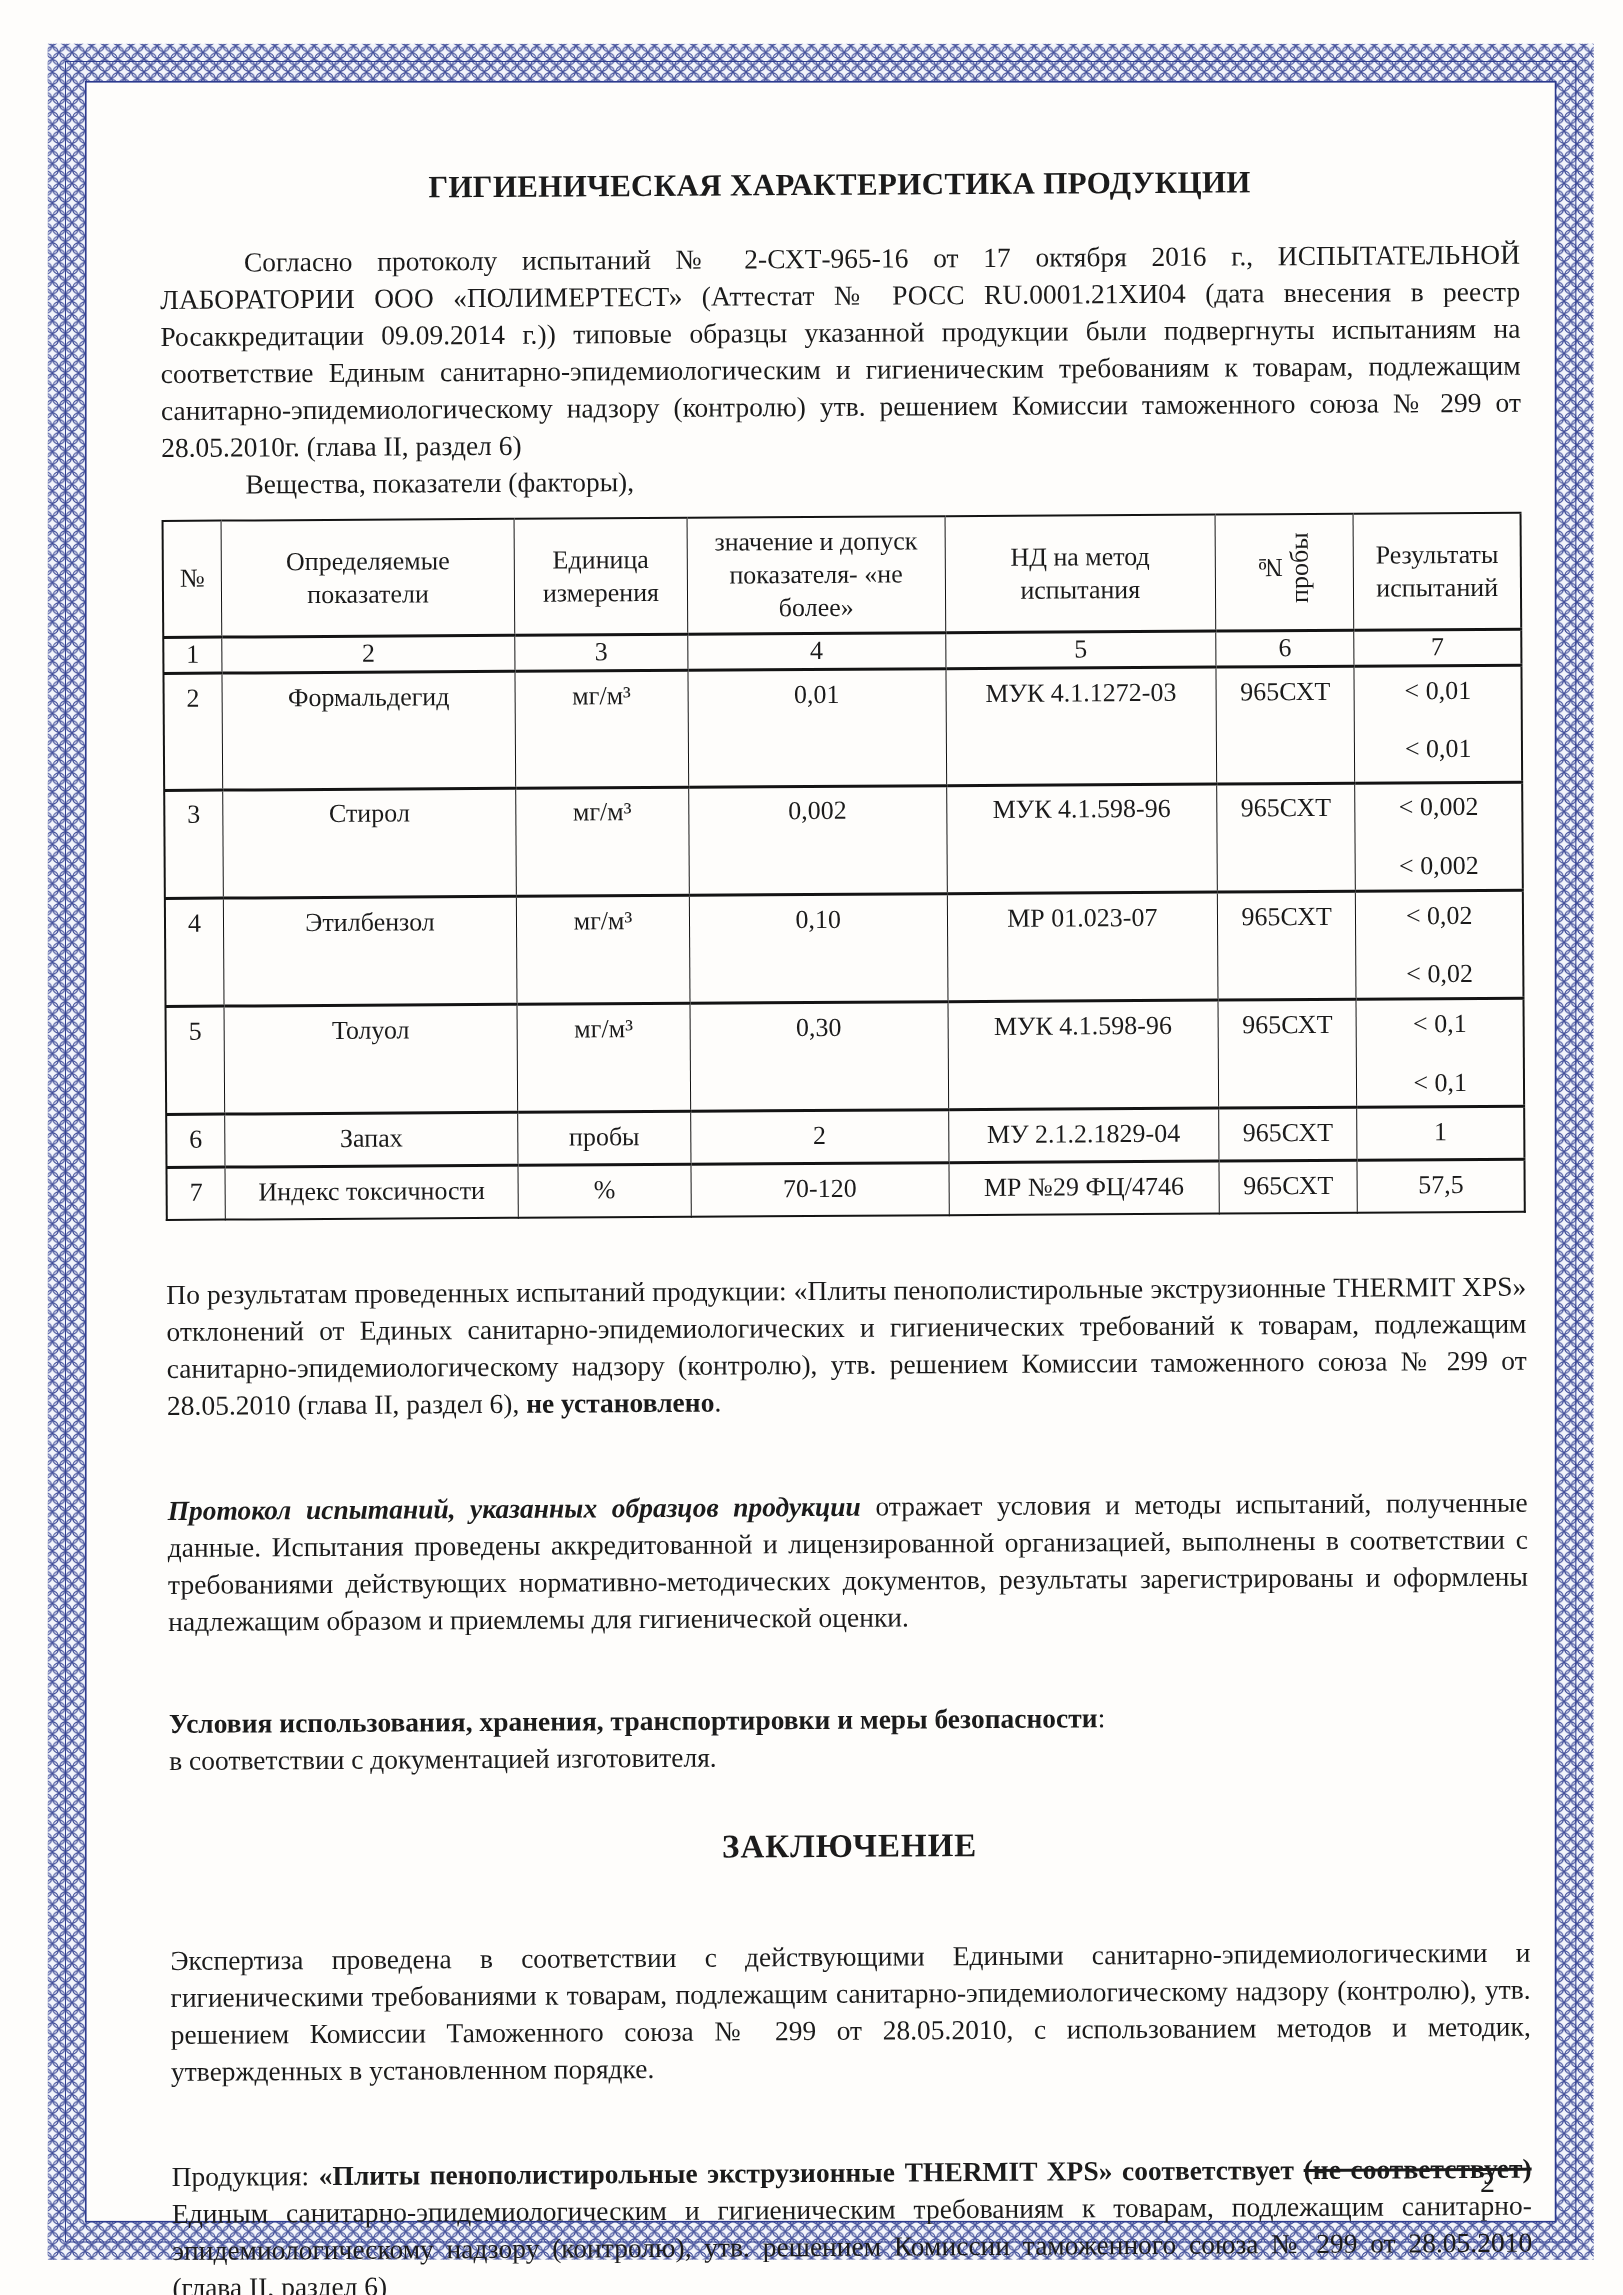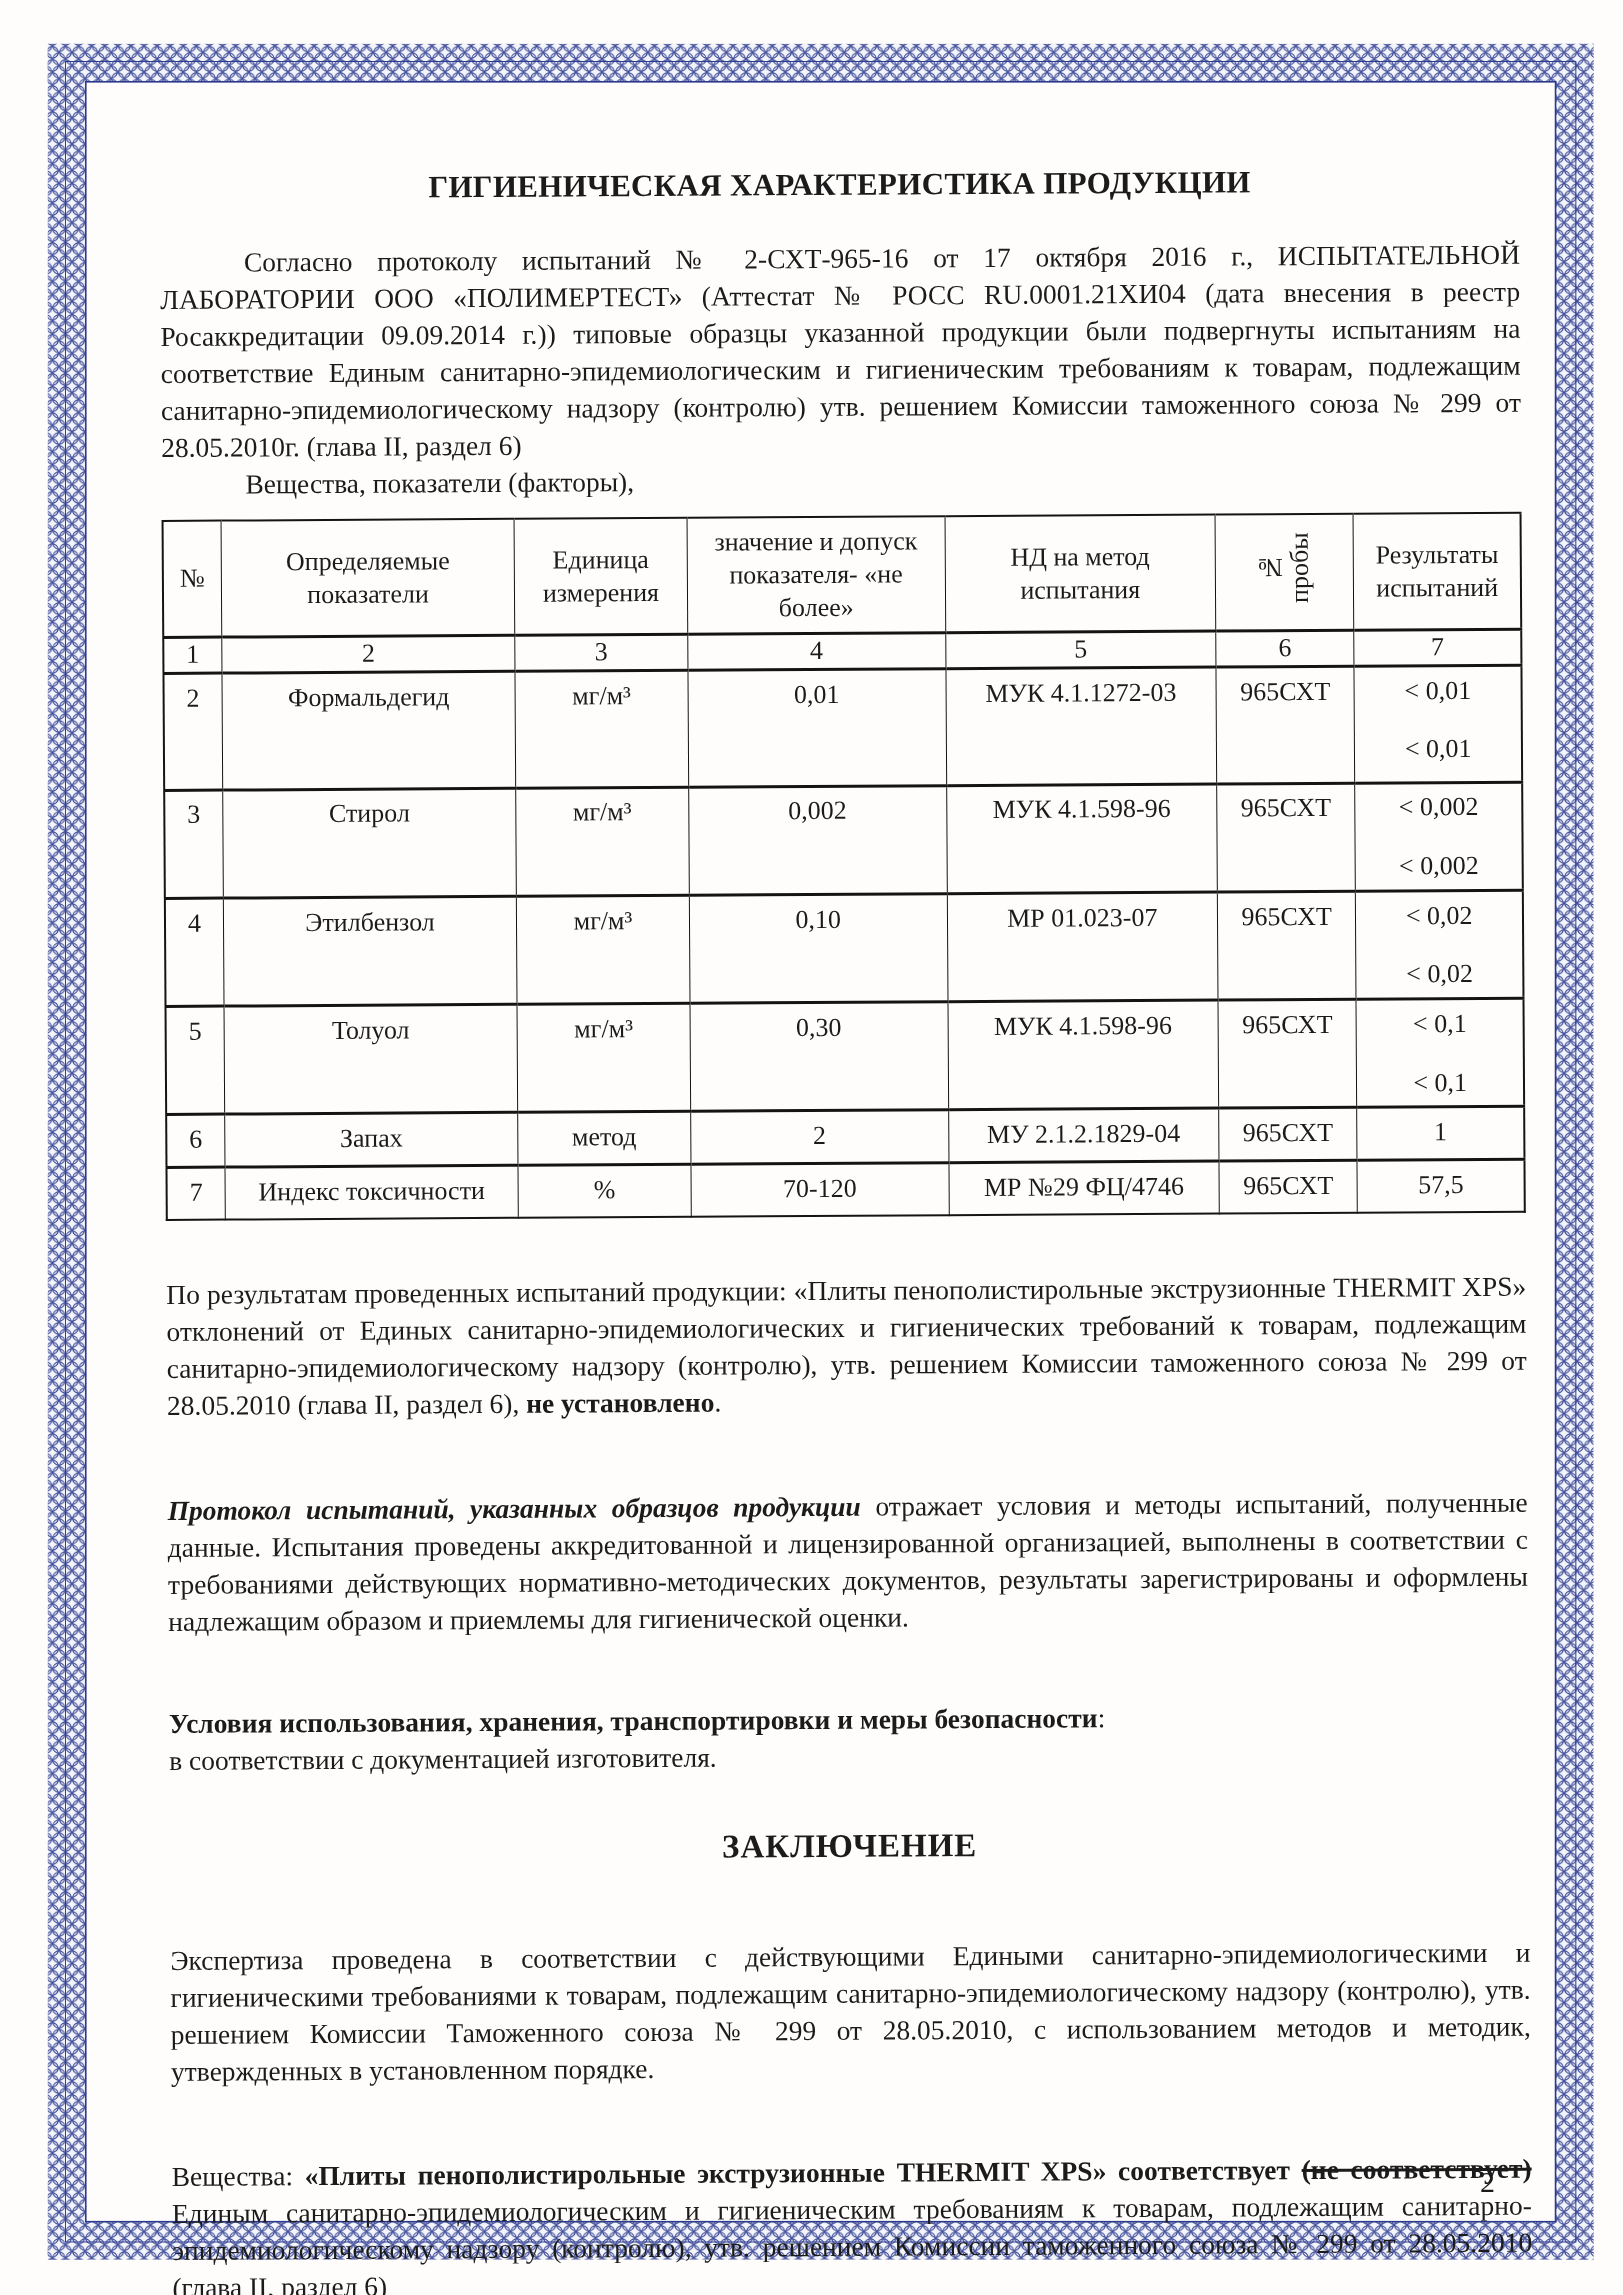--- a/index.html
+++ b/index.html
@@ -216,21 +216,21 @@
           <td>МУК 4.1.598-96</td>
           <td>965СХТ</td>
           <td>
             <div>&lt; 0,1</div>
             <div class="r2">&lt; 0,1</div>
           </td>
         </tr>
         <tr class="row-c">
           <td>6</td>
           <td class="name">Запах</td>
-          <td>метод</td>
+          <td>пробы</td>
           <td>2</td>
           <td>МУ 2.1.2.1829-04</td>
           <td>965СХТ</td>
           <td>
             <div>1</div>
           </td>
         </tr>
         <tr class="row-c">
           <td>7</td>
           <td class="name">Индекс токсичности</td>
@@ -256,21 +256,21 @@
     <p class="mt-conditions">
       <b>Условия использования, хранения, транспортировки и меры безопасности</b><span>:</span><br>
       <span>в соответствии с документацией изготовителя.</span>
     </p>
 
     <h2 class="conclusion">ЗАКЛЮЧЕНИЕ</h2>
 
     <p class="just mt-expertise">Экспертиза проведена в соответствии с действующими Едиными санитарно-эпидемиологическими и гигиеническими требованиями к товарам, подлежащим санитарно-эпидемиологическому надзору (контролю), утв. решением Комиссии Таможенного союза № 299 от 28.05.2010, с использованием методов и методик, утвержденных в установленном порядке.</p>
 
     <p class="just mt-product">
-      <span>Вещества: </span><b>«Плиты пенополистирольные экструзионные THERMIT XPS» </b><b>соответствует </b><b class="strike">(не соответствует)</b><span> Единым санитарно-эпидемиологическим и гигиеническим требованиям к товарам, подлежащим санитарно-эпидемиологическому надзору (контролю), утв. решением Комиссии таможенного союза № 299 от 28.05.2010 (глава II, раздел 6)</span>
+      <span>Продукция: </span><b>«Плиты пенополистирольные экструзионные THERMIT XPS» </b><b>соответствует </b><b class="strike">(не соответствует)</b><span> Единым санитарно-эпидемиологическим и гигиеническим требованиям к товарам, подлежащим санитарно-эпидемиологическому надзору (контролю), утв. решением Комиссии таможенного союза № 299 от 28.05.2010 (глава II, раздел 6)</span>
     </p>
 
   </div>
 
   <div class="pagenum">2</div>
 
 </div>
 
 
 </body></html>

